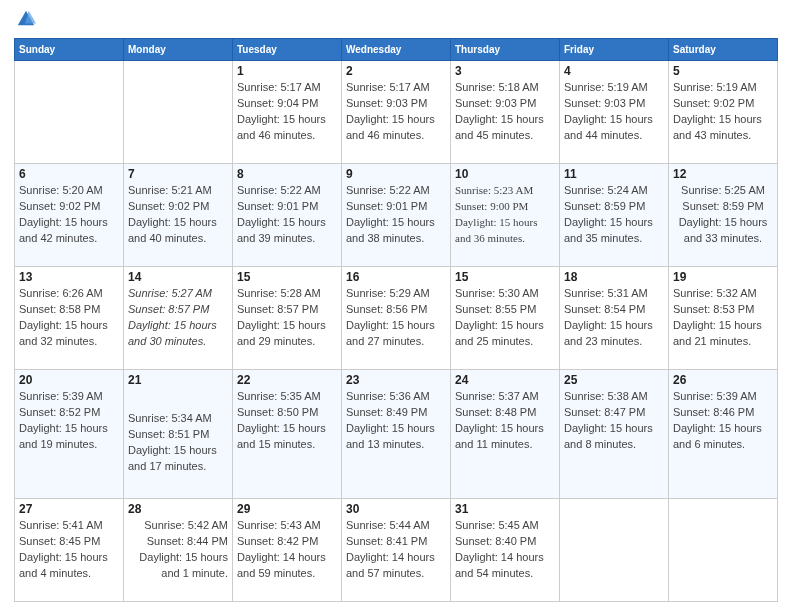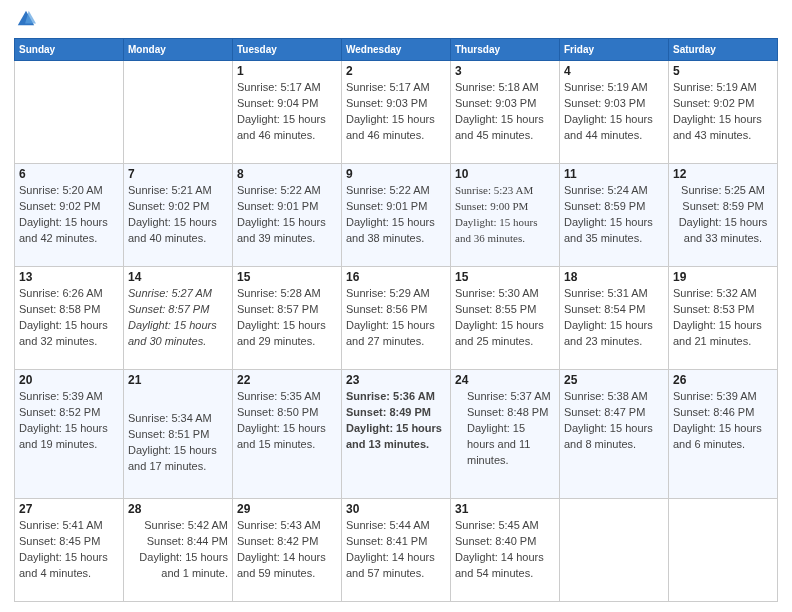--- a/index.html
+++ b/index.html
@@ -268,27 +268,27 @@
 Daylight: 15 hours and 17 minutes.</div>
           </td>
           <td>
             <span class="day-number">22</span>
             <div class="day-info" style="white-space: pre-line;">Sunrise: 5:35 AM
 Sunset: 8:50 PM
 Daylight: 15 hours and 15 minutes.</div>
           </td>
           <td>
             <span class="day-number">23</span>
-            <div class="day-info" style="white-space: pre-line; font-weight: bold;">Sunrise: 5:36 AM
+            <div class="day-info" style="white-space: pre-line;">Sunrise: 5:36 AM
 Sunset: 8:49 PM
 Daylight: 15 hours and 13 minutes.</div>
           </td>
           <td>
             <span class="day-number">24</span>
-            <div class="day-info" style="white-space: pre-line; margin-left: 12px;">Sunrise: 5:37 AM
+            <div class="day-info" style="white-space: pre-line;">Sunrise: 5:37 AM
 Sunset: 8:48 PM
 Daylight: 15 hours and 11 minutes.</div>
           </td>
           <td>
             <span class="day-number">25</span>
             <div class="day-info" style="white-space: pre-line;">Sunrise: 5:38 AM
 Sunset: 8:47 PM
 Daylight: 15 hours and 8 minutes.</div>
           </td>
           <td>

